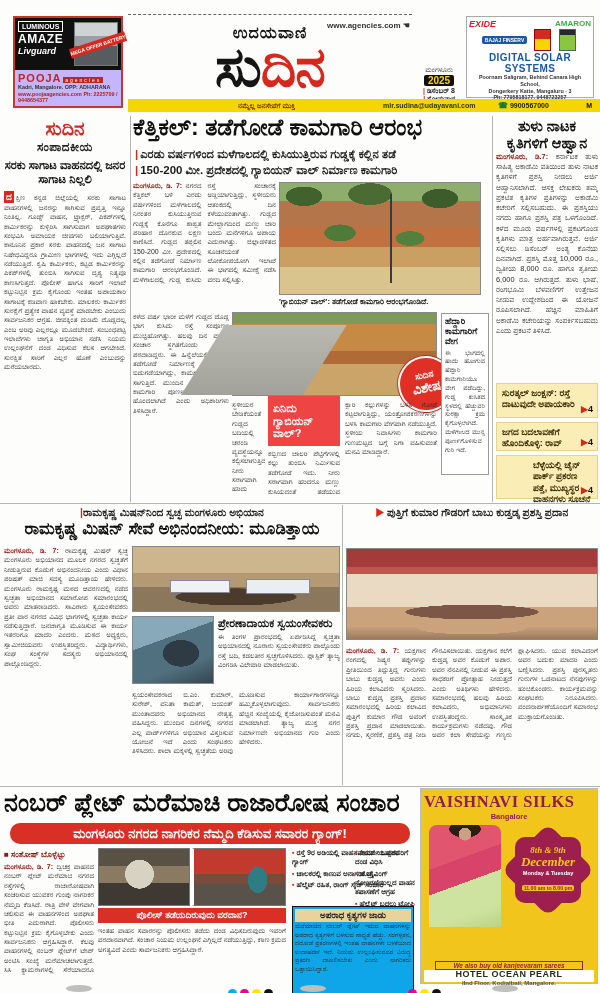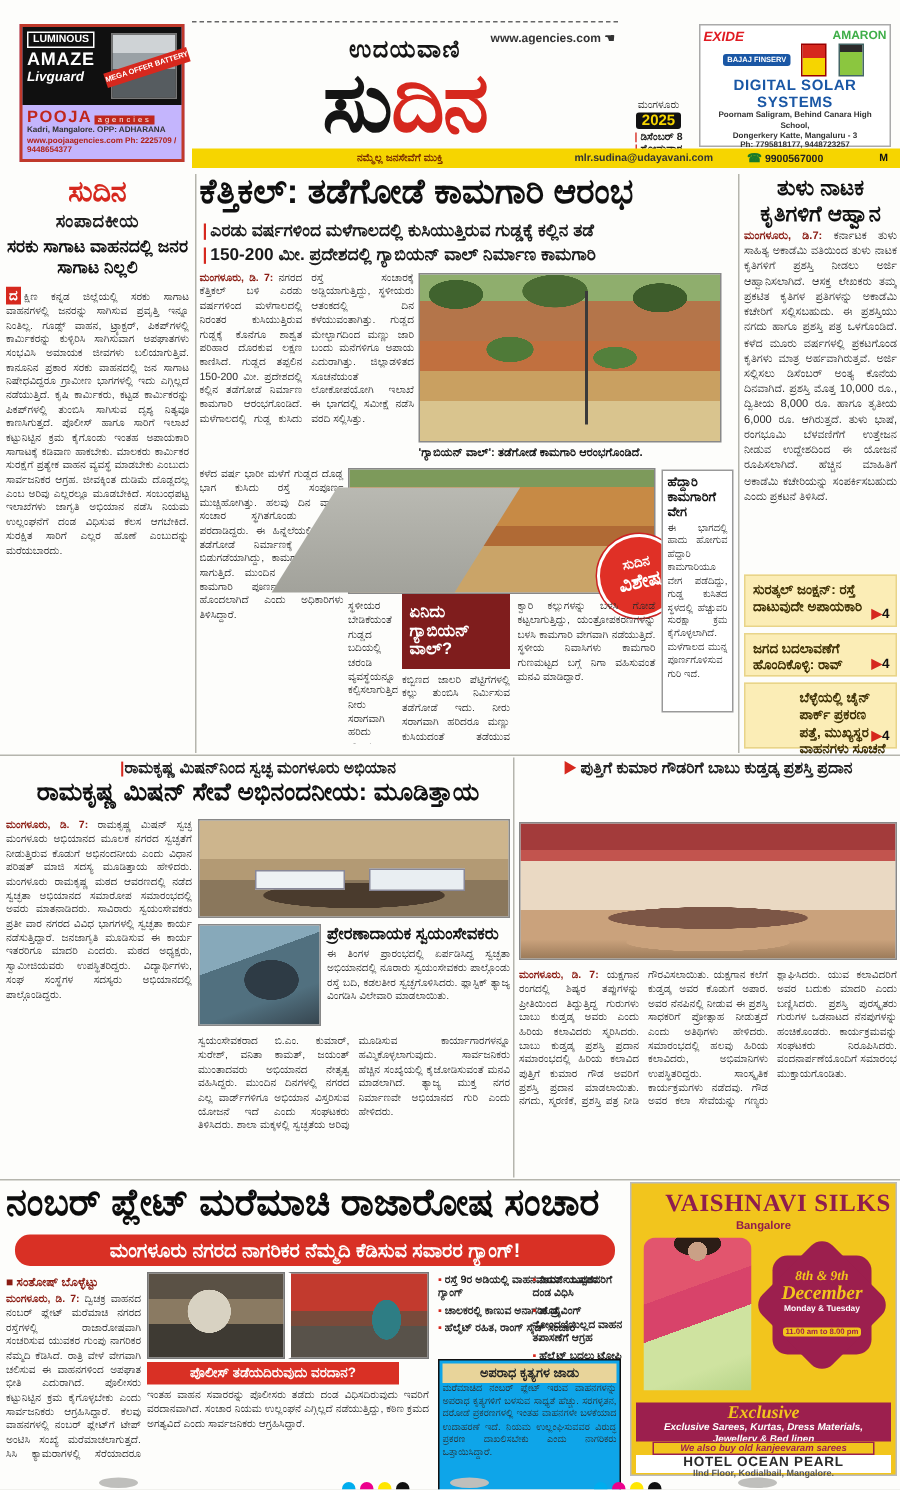--- a/index.html
+++ b/index.html
@@ -62,21 +62,21 @@
       radial-gradient(ellipse 24px 12px at 65% 50%,#53803c 60%,rgba(0,0,0,0) 61%),
       linear-gradient(180deg,#8fae6d 0 16%,#b4754a 16% 40%,#c1703f 40% 58%,#c9a061 58% 76%,#d9c48e 76% 100%);}
   .ph-hill::after{content:"";position:absolute;left:55%;top:10%;width:2px;height:80%;background:#3a3a3a;}
   .cap{font-size:7.6px;font-weight:bold;color:#111;}
   .ph-road{left:232px;top:312px;width:205px;height:84px;border:1px solid #888;
     background:linear-gradient(180deg,#7d9a5b 0 14%,#c78a45 14% 46%,#b06a35 46% 62%,#caa468 62% 100%);}
   .ph-road::before{content:"";position:absolute;left:-30px;bottom:0;width:60%;height:85%;background:linear-gradient(180deg,#b9b9b2,#a2a29b);transform:skewX(-32deg);}
   .badge{left:398px;top:356px;width:56px;height:56px;background:#e03026;border:2px solid #fff;border-radius:50%;box-shadow:0 0 0 1px #c22;transform:rotate(-12deg);color:#fff;text-align:center;}
   .badge .b1{font-size:9px;font-weight:bold;margin-top:12px;}
   .badge .b2{font-size:13px;font-weight:bold;line-height:1;}
-  .infobox{left:268px;top:396px;width:72px;height:50px;background:#7f1d1d;color:#fff;font-weight:bold;font-size:11px;line-height:1.15;padding:6px 5px;}
+  .infobox{left:268px;top:396px;width:72px;height:50px;background:#ef4444;color:#fff;font-weight:bold;font-size:11px;line-height:1.15;padding:6px 5px;}
   .sidebox{left:441px;top:313px;width:48px;height:162px;border:1px solid #999;padding:3px;background:#fff;}
   .sidebox h4{margin:0 0 2px 0;font-size:8.6px;color:#111;line-height:1.15;}
   .tuluhl{left:496px;top:118px;width:102px;text-align:center;font-size:14.5px;font-weight:bold;color:#111;line-height:1.15;}
   .teaser{left:496px;width:102px;background:#fbedb6;border:1px solid #e8d489;padding:4px 5px;}
   .teaser .tx{font-size:9px;font-weight:bold;color:#3a2c00;line-height:1.25;}
   .teaser .pg{position:absolute;right:4px;bottom:3px;font-size:9px;font-weight:bold;color:#111;}
   .teaser .pg .ar{color:#d6281e;}
   
   .kicker{font-size:10.5px;font-weight:bold;color:#222;text-align:center;}
   .kicker .bar{color:#d6281e;}
@@ -97,28 +97,28 @@
       radial-gradient(ellipse 90px 10px at 50% 88%,#caa27c 60%,rgba(0,0,0,0) 61%),
       linear-gradient(180deg,#a33b3b 0 20%,#c2544e 20% 28%,#ead9c3 28% 64%,#caa27c 64% 86%,#9c7b5a 100%);}
   
   .bothl{left:4px;top:789px;width:412px;font-size:25px;font-weight:bold;color:#0d0d0d;line-height:1.05;}
   .strap{left:10px;top:823px;width:400px;height:21px;background:#d93025;border-radius:10px;color:#fff;text-align:center;font-size:13px;font-weight:bold;line-height:21px;}
   .byline{font-size:8px;font-weight:bold;color:#8a1b12;}
   .ph-cam{left:98px;top:848px;width:92px;height:58px;border:1px solid #777;
     background:radial-gradient(ellipse 26px 26px at 45% 45%,#d8d2c2 55%,rgba(0,0,0,0) 56%),linear-gradient(180deg,#5a5145 0 30%,#8a7a62 30% 60%,#3e3a33 60% 100%);}
   .ph-bus{left:192px;top:848px;width:94px;height:58px;border:1px solid #777;border-left:2px solid #fff;
     background:radial-gradient(ellipse 16px 22px at 70% 55%,#2e7d84 60%,rgba(0,0,0,0) 61%),linear-gradient(180deg,#c23a2e 0 45%,#7a4a3a 45% 62%,#58524a 62% 100%);}
-  .capstrip{left:98px;top:908px;width:168px;height:15px;background:#d93025;color:#fff;font-size:9px;font-weight:bold;text-align:center;line-height:15px;}
+  .capstrip{left:98px;top:908px;width:188px;height:15px;background:#d93025;color:#fff;font-size:9px;font-weight:bold;text-align:center;line-height:15px;}
   .bul{font-size:7.2px;font-weight:bold;color:#222;line-height:1.3;margin-bottom:2px;}
   .bul .sq{color:#d6281e;}
   .crimebox{left:292px;top:906px;width:122px;height:89px;border:1.5px solid #111;background:#0ea5e9;padding:2px;}
   .crimehdr{background:#e8d49a;text-align:center;font-size:8.6px;font-weight:bold;color:#222;padding:1px 0;}
   
   .vad{left:420px;top:788px;width:178px;height:196px;border:1px solid #bbb;background:#f2c51d;padding:3px;}
-  .vtitle{text-align:right;font-family:"Liberation Serif",serif;font-weight:bold;font-size:16.5px;color:#8f1d4e;letter-spacing:.5px;}
+  .vtitle{text-align:left;font-family:"Liberation Serif",serif;font-weight:bold;font-size:16.5px;color:#8f1d4e;letter-spacing:.5px;}
   .vcity{text-align:center;font-size:7.5px;font-weight:bold;color:#8f1d4e;}
   .woman{position:absolute;left:8px;top:36px;width:72px;height:102px;
     background:
       radial-gradient(circle 9px at 50% 9%,#caa086 70%,rgba(0,0,0,0) 71%),
       radial-gradient(ellipse 26px 14px at 50% 4%,#2c1d16 60%,rgba(0,0,0,0) 61%),
       linear-gradient(160deg,#e2556e 0 35%,#d8436a 35% 55%,#cfe3a0 55% 80%,#b7d489 100%);
     border-radius:8px 8px 0 0;}
   .star{position:absolute;left:88px;top:42px;width:78px;height:78px;}
   .star::before{content:"";position:absolute;inset:6px;background:#9c1f4e;border-radius:10px;}
   .star::after{content:"";position:absolute;inset:6px;background:#9c1f4e;border-radius:10px;transform:rotate(45deg);}
@@ -329,25 +329,20 @@
     <div class="vcity">Bangalore</div>
     <div class="woman"></div>
     <div class="star">
       <div class="starin">
         <div class="s1">8th &amp; 9th</div>
         <div class="s2">December</div>
         <div class="s3">Monday &amp; Tuesday</div>
         <div class="s4">11.00 am to 8.00 pm</div>
       </div>
     </div>
-    <div class="vband">
-      <div class="vexc">Exclusive</div>
-      <div class="vline1">Exclusive Sarees, Kurtas, Dress Materials,</div>
-      <div class="vline1">Jewellery &amp; Bed linen</div>
-    </div>
     <div class="vchip">We also buy old kanjeevaram sarees</div>
     <div class="vhotel">
       <div class="vh1">HOTEL OCEAN PEARL</div>
       <div class="vh2">IInd Floor, Kodialbail, Mangalore.</div>
     </div>
   </div>
 
   <div class="abs oval" style="left:66px;top:985px;"></div>
   <div class="abs" style="left:228px;top:984px;">
     <span class="dot" style="background:#00adee;"></span><span class="dot" style="background:#ec008c;"></span><span class="dot" style="background:#ffe600;"></span><span class="dot" style="background:#111;"></span>

